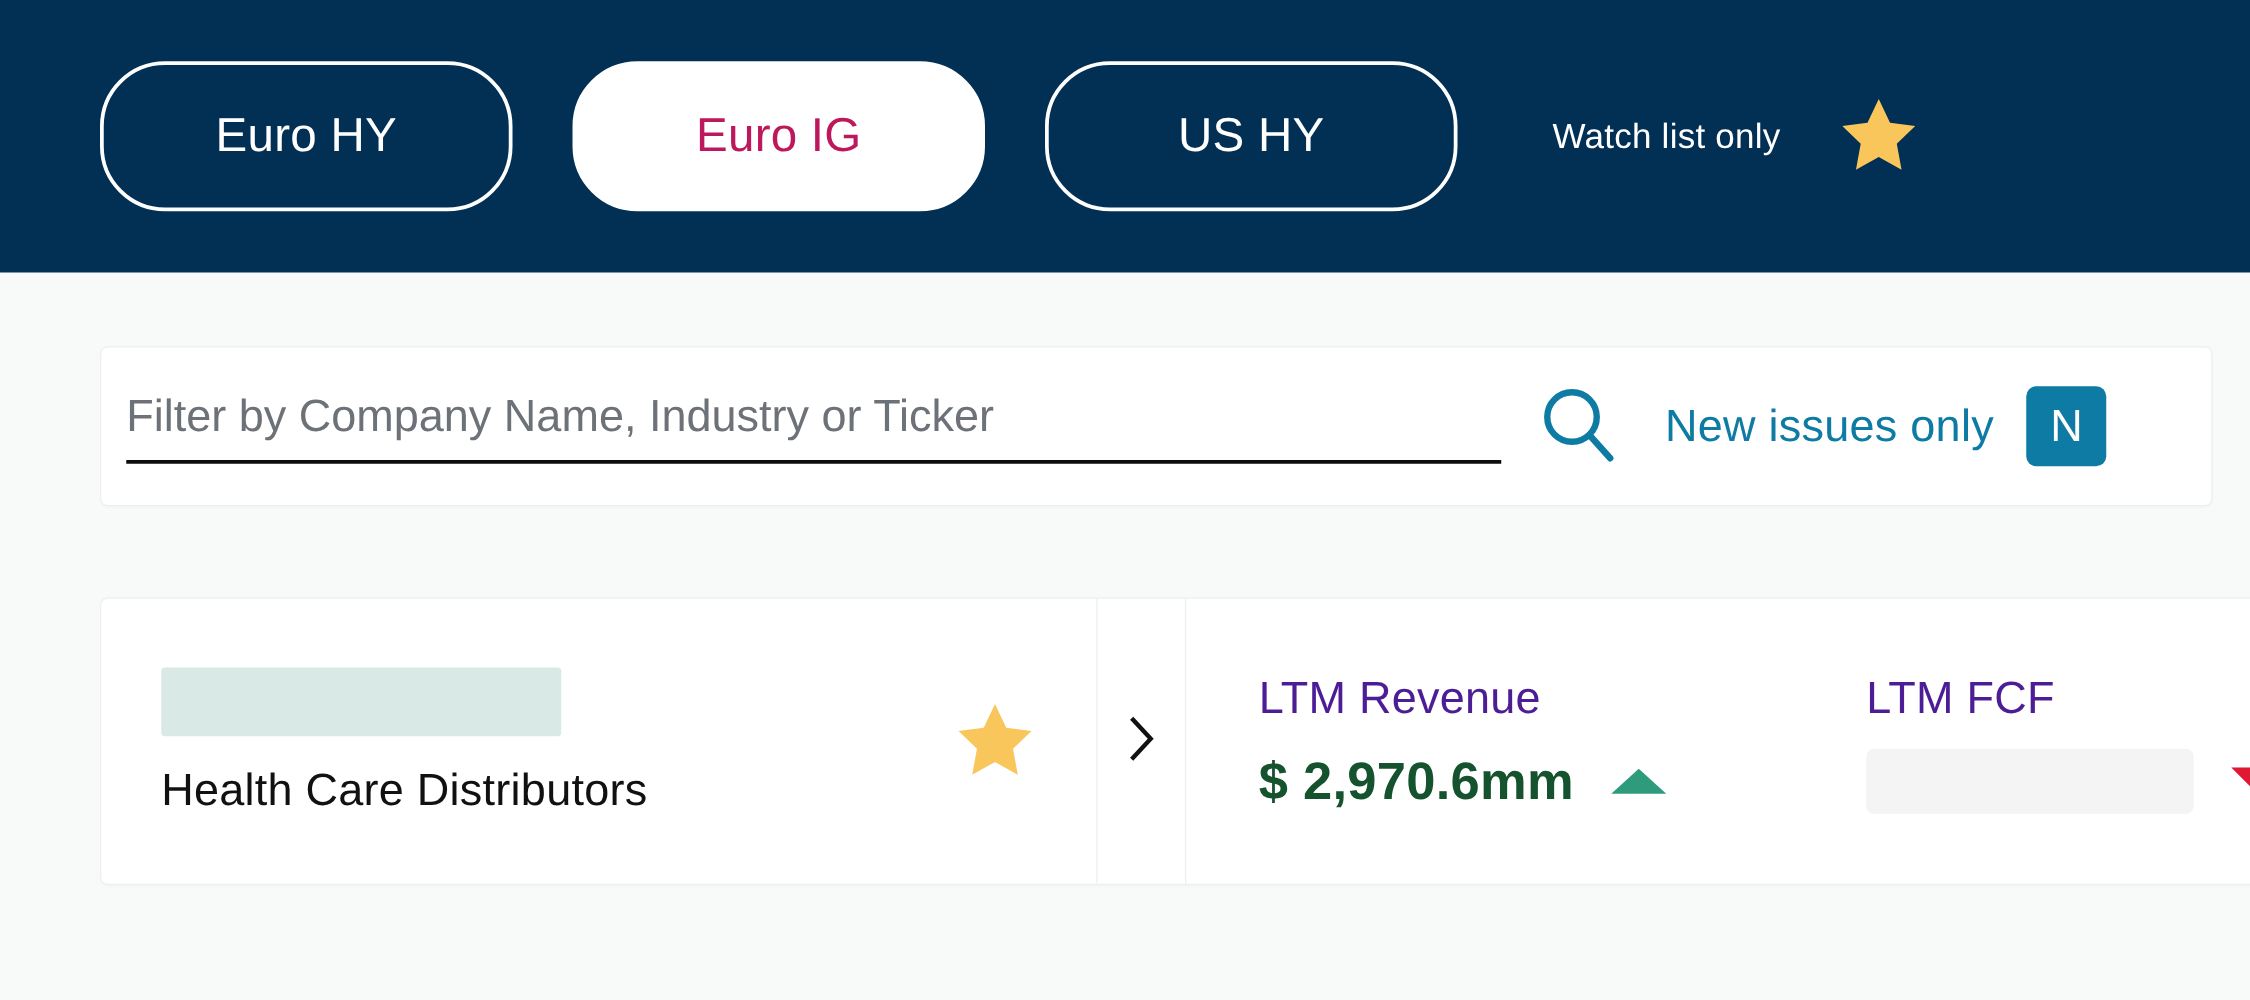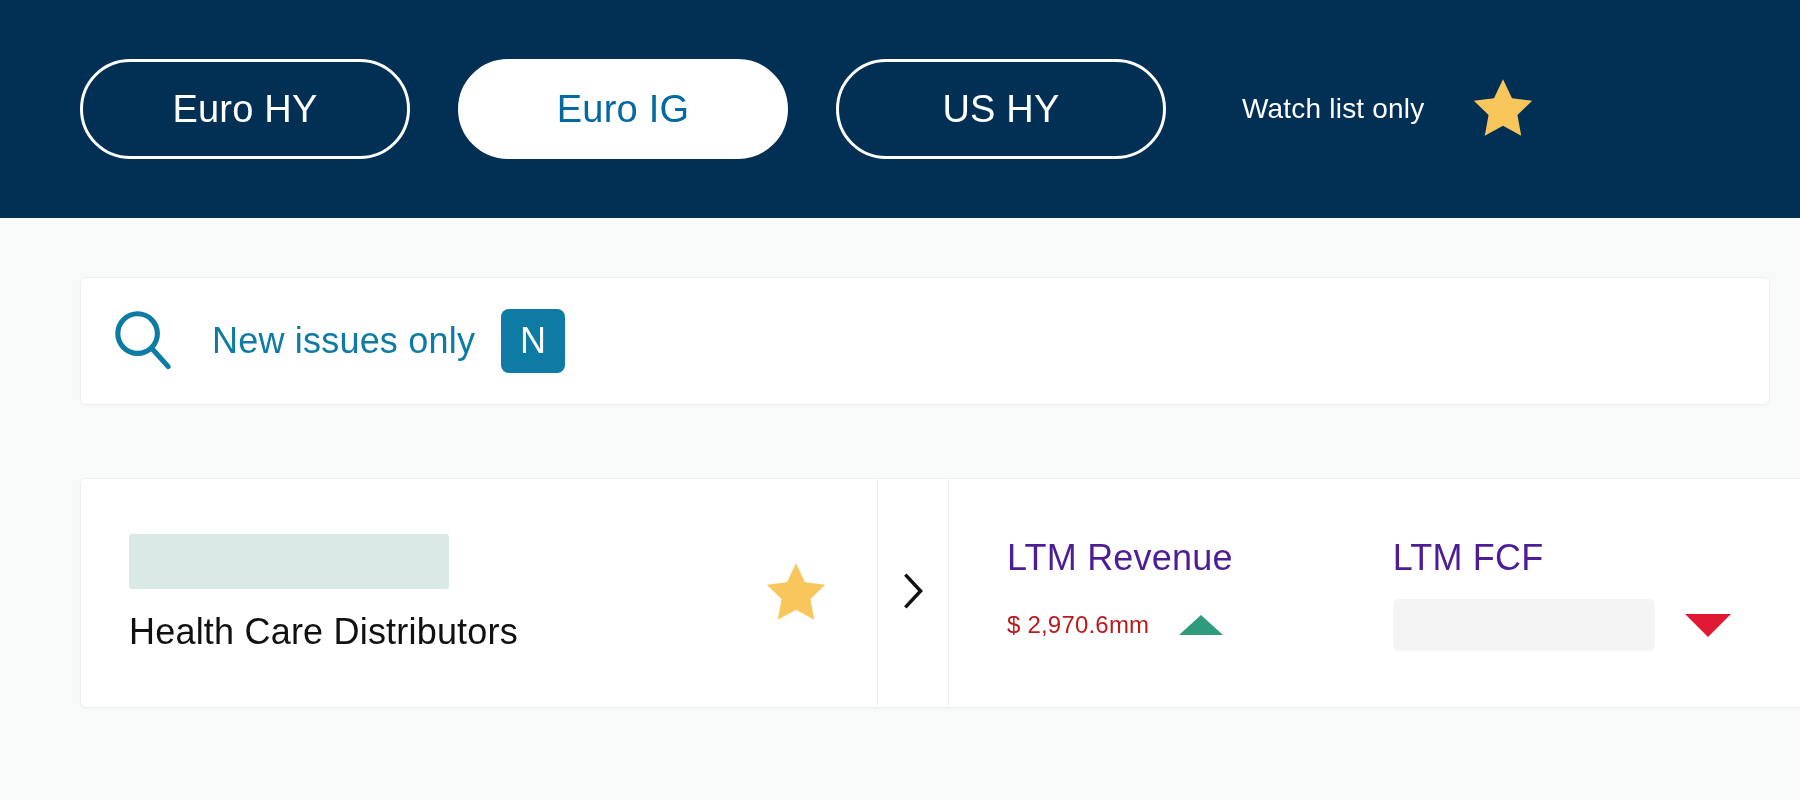--- a/index.html
+++ b/index.html
@@ -22,40 +22,40 @@
     top: 0;
     width: 1800px;
     height: 218px;
     background: #023055;
     display: flex;
     align-items: center;
     box-sizing: border-box;
     padding-left: 80px;
   }
   .pill {
-    height: 100px;
+    height: 120px;
     min-width: 330px;
     border-radius: 52px;
     border: 3px solid #ffffff;
     background: transparent;
     color: #ffffff;
     font-size: 38px;
     display: flex;
     align-items: center;
     justify-content: center;
     box-sizing: border-box;
     margin-right: 48px;
     padding: 0 30px;
     letter-spacing: 0.2px;
     cursor: pointer;
     user-select: none;
   }
   .pill.active {
     background: #ffffff;
-    color: #0369a1;
+    color: #be185d;
     border-color: #ffffff;
   }
   .watch-label {
     color: #ffffff;
     font-size: 28px;
     margin-left: 28px;
     margin-right: 42px;
     white-space: nowrap;
     letter-spacing: 0.2px;
   }
@@ -220,23 +220,23 @@
     margin-bottom: 22px;
     white-space: nowrap;
     letter-spacing: 0.2px;
   }
   .metric-valuerow {
     display: flex;
     align-items: center;
     height: 48px;
   }
   .metric-value {
-    font-size: 24px;
-    font-weight: normal;
-    color: #b91c1c;
+    font-size: 42px;
+    font-weight: bold;
+    color: #14532d;
     white-space: nowrap;
     letter-spacing: 0.2px;
   }
   .metric-value-redacted {
     width: 262px;
     height: 52px;
     background: #f4f4f5;
     border-radius: 6px;
   }
   .tri-up {
@@ -281,20 +281,23 @@
       <svg class="star-svg" width="74" height="70" viewBox="0 0 24 24" aria-hidden="true">
         <path fill="#f9c65c" d="M12 1.8l3.09 6.53 6.91.86-5.05 4.9 1.3 7.11L12 17.72 5.75 21.2l1.3-7.11L2 9.19l6.91-.86z"></path>
       </svg>
     </span>
   </div>
 
 </div>
 
 <div class="search-card">
 
+  <div class="search-field">
+    <input class="search-input" type="text" placeholder="Filter by Company Name, Industry or Ticker" style="">
+  </div>
 
   <div class="search-icon-btn">
     <span>
       <svg width="72" height="72" viewBox="0 0 24 24" aria-hidden="true">
         <circle cx="10.2" cy="10.2" r="6.6" fill="none" stroke="#0d7ba3" stroke-width="1.7"></circle>
         <line x1="15.2" y1="15.4" x2="20.4" y2="21.2" stroke="#0d7ba3" stroke-width="1.7" stroke-linecap="round"></line>
       </svg>
     </span>
   </div>
 

